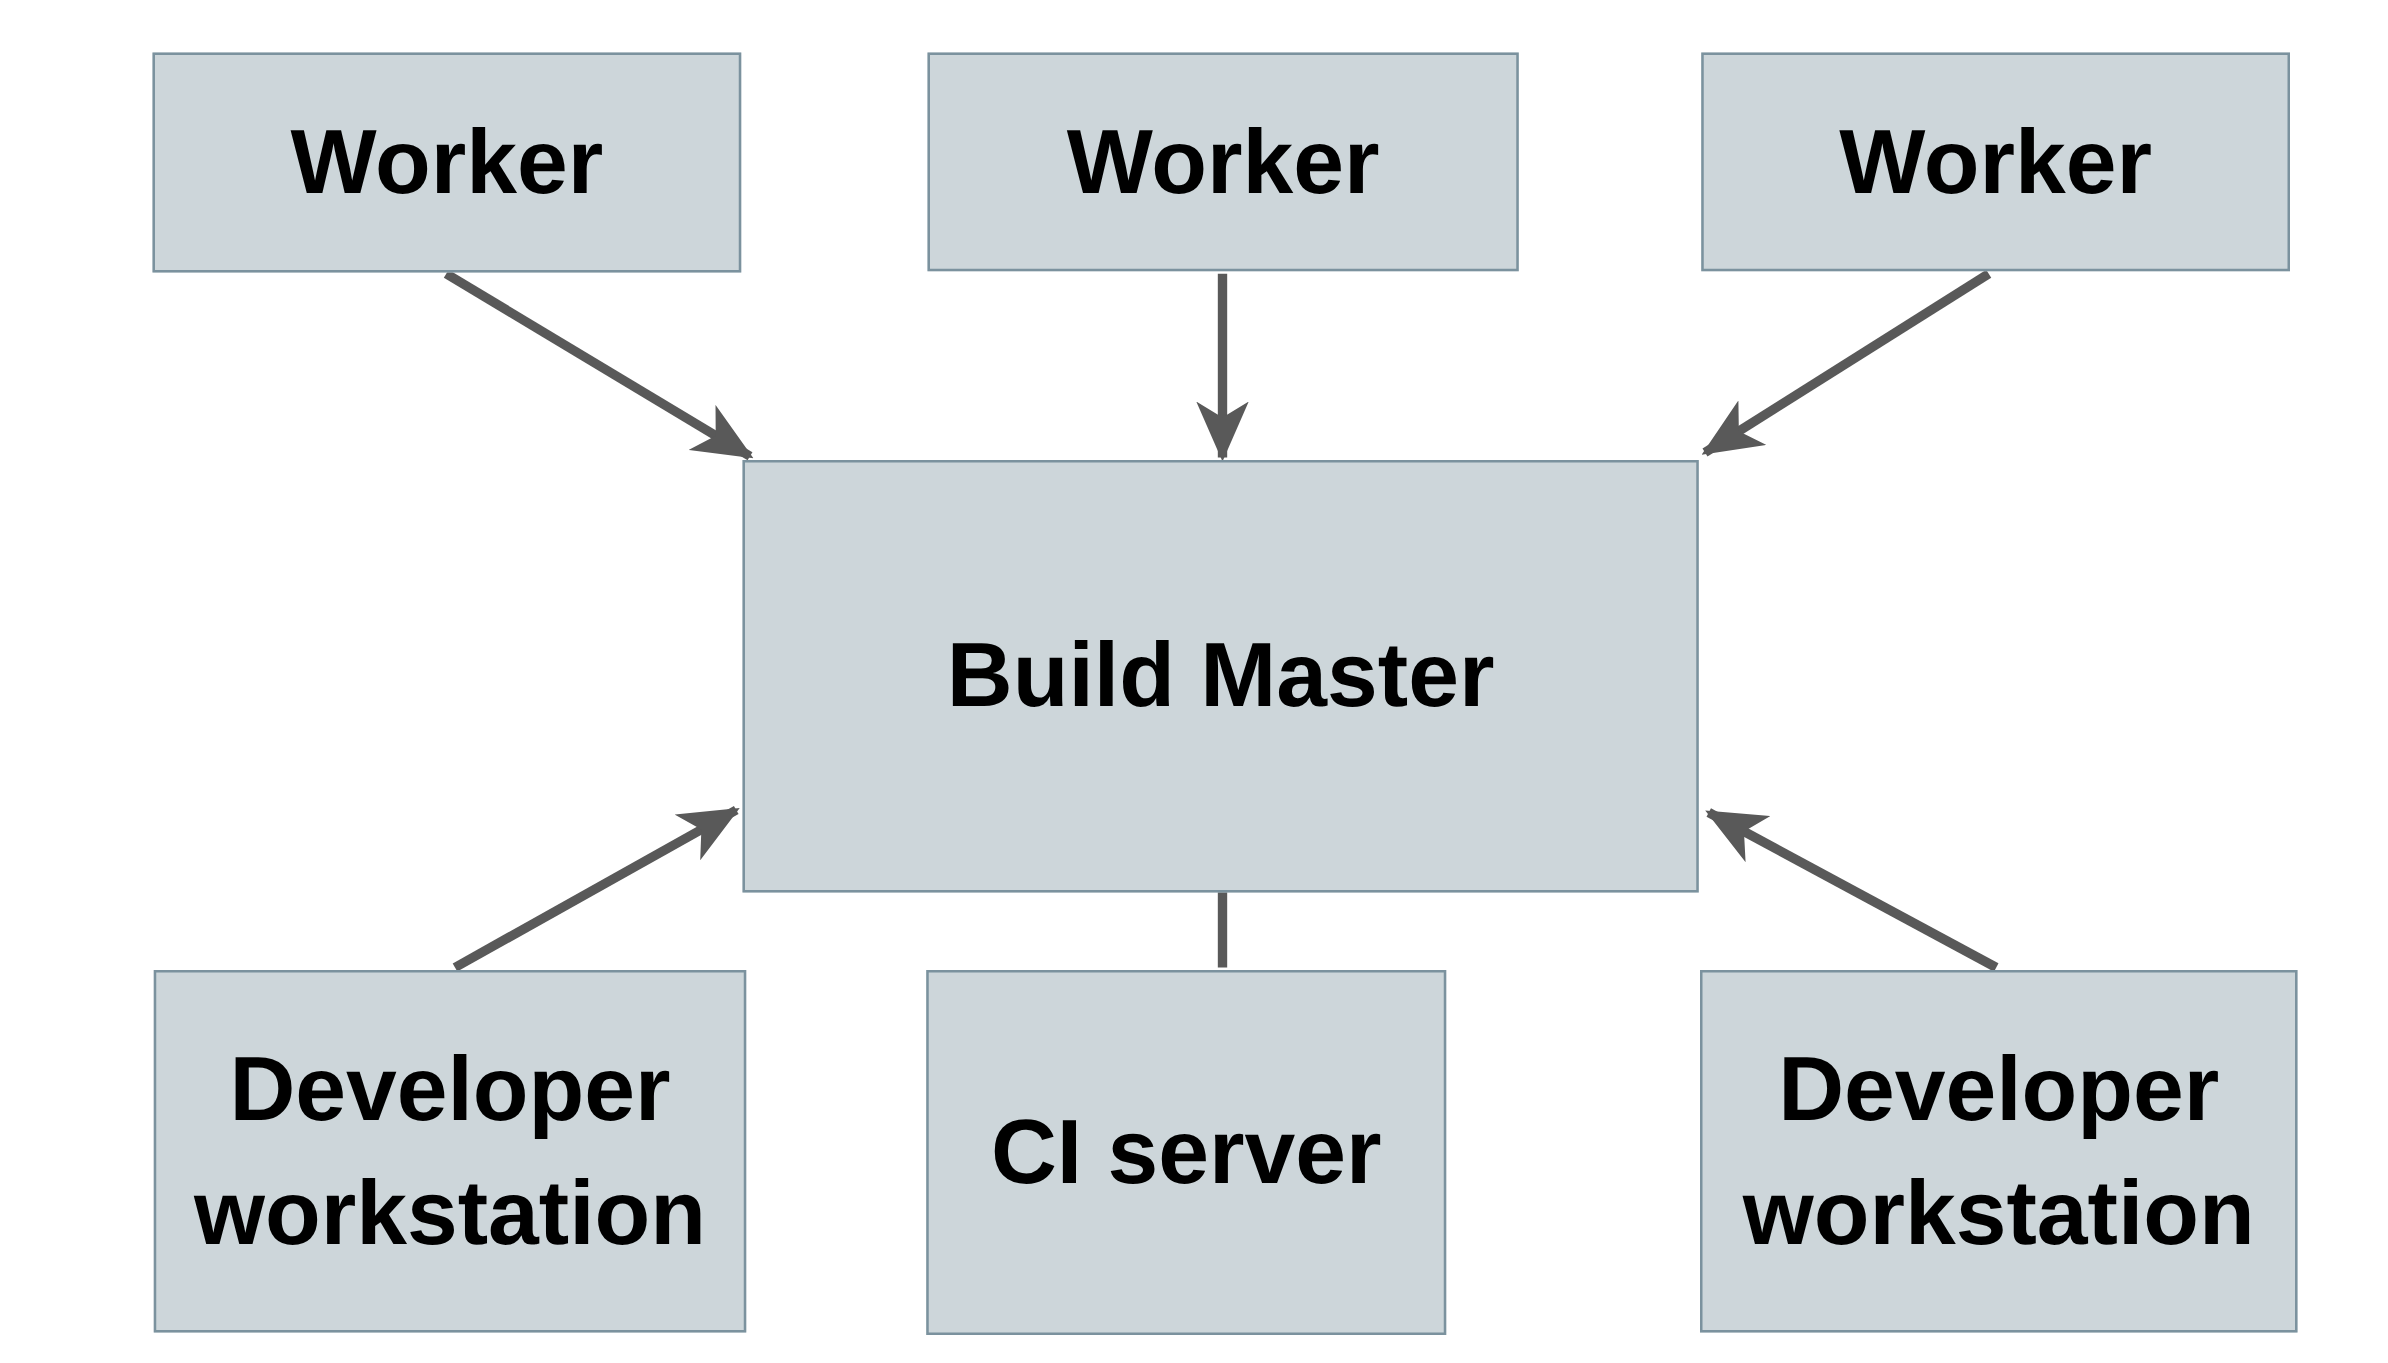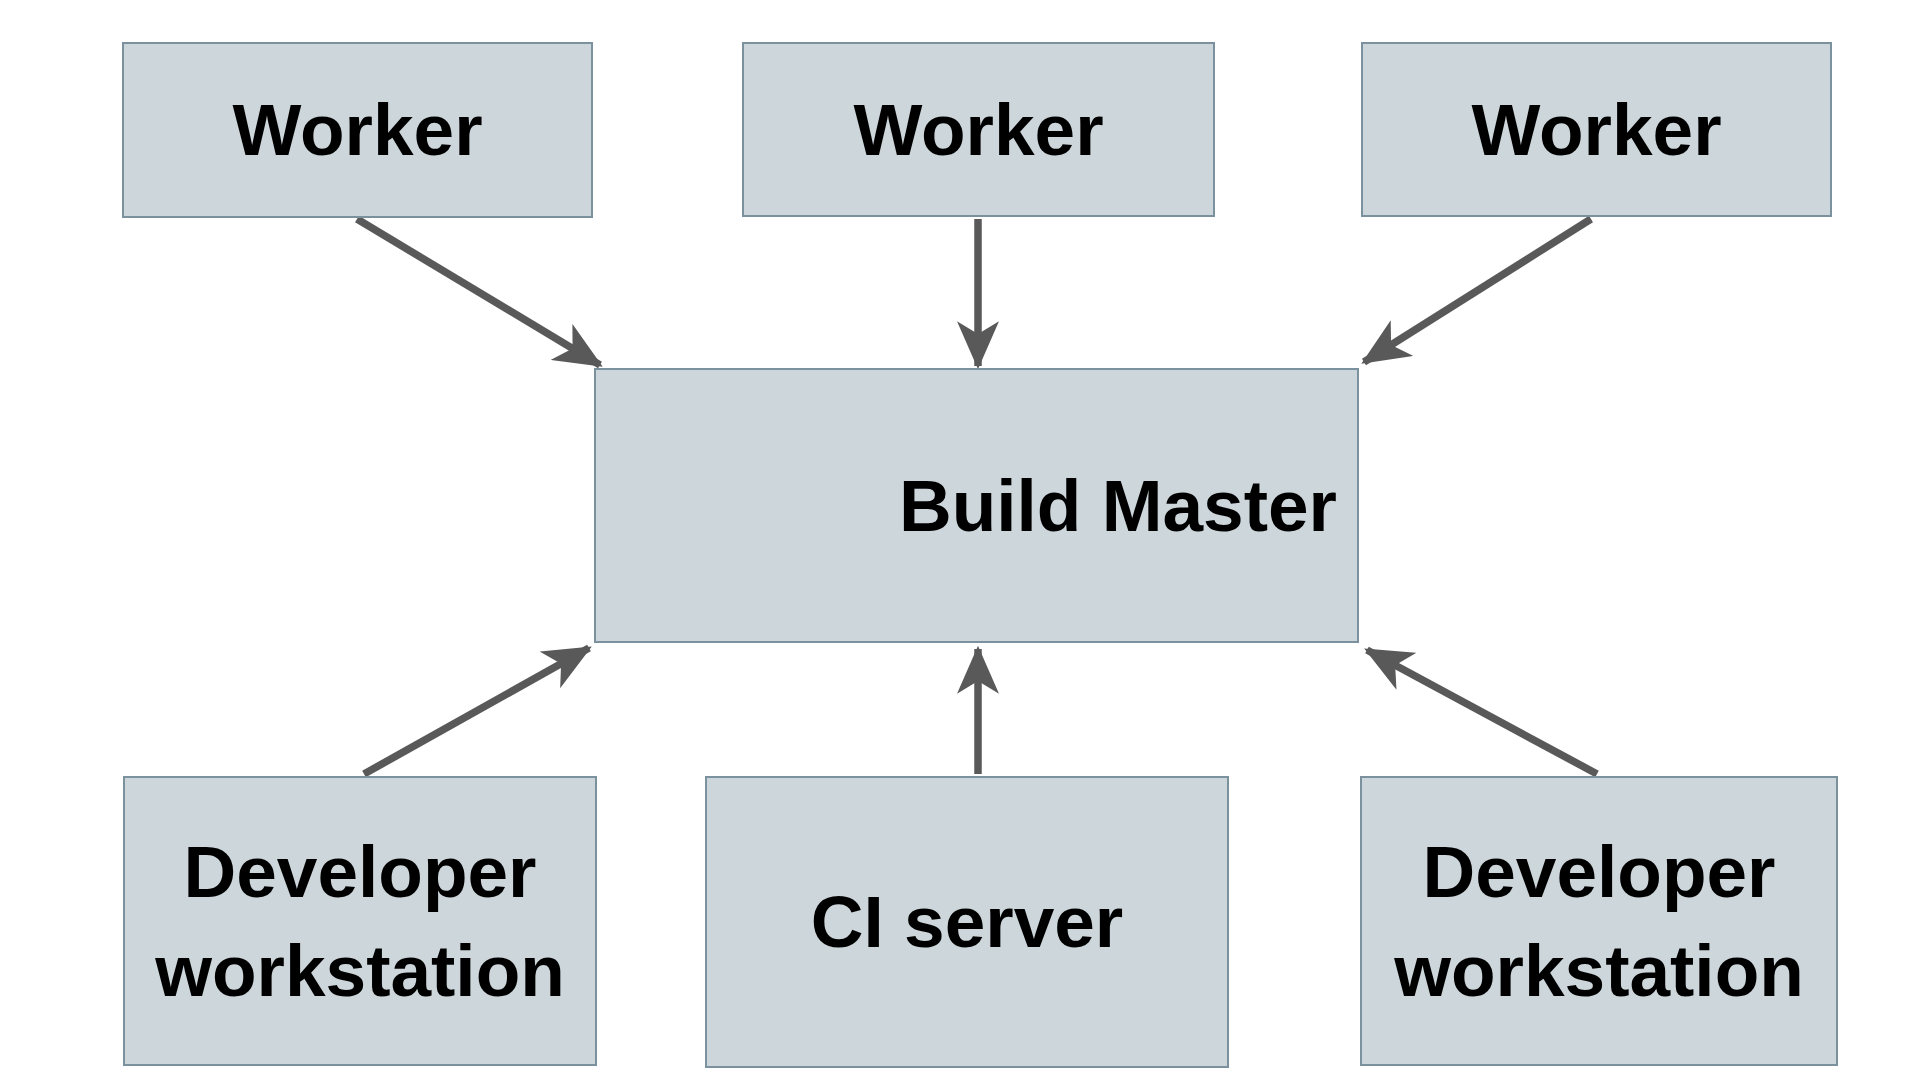--- a/index.html
+++ b/index.html
@@ -72,26 +72,26 @@
   <div>
       <div class="node" style="left: 122px; top: 42px; width: 471px; height: 176px;">
         <span>Worker</span>
       </div>
       <div class="node" style="left: 742px; top: 42px; width: 473px; height: 175px;">
         <span>Worker</span>
       </div>
       <div class="node" style="left: 1361px; top: 42px; width: 471px; height: 175px;">
         <span>Worker</span>
       </div>
-      <div class="node" style="left: 594px; top: 368px; width: 765px; height: 275px; justify-content: flex-end;">
+      <div class="node" style="left: 594px; top: 368px; width: 765px; height: 346px;">
         <span>Build Master</span>
       </div>
       <div class="node" style="left: 123px; top: 776px; width: 474px; height: 290px;">
         <span>Developer workstation</span>
       </div>
-      <div class="node" style="left: 705px; top: 776px; width: 524px; height: 292px;">
+      <div class="node" style="left: 741px; top: 776px; width: 416px; height: 292px;">
         <span>CI server</span>
       </div>
       <div class="node" style="left: 1360px; top: 776px; width: 478px; height: 290px;">
         <span>Developer workstation</span>
       </div>
     </div>
 </div>
 
 </body></html>

